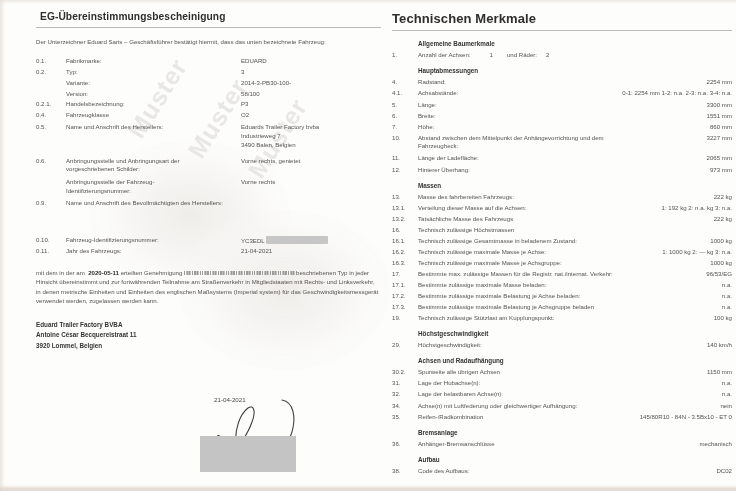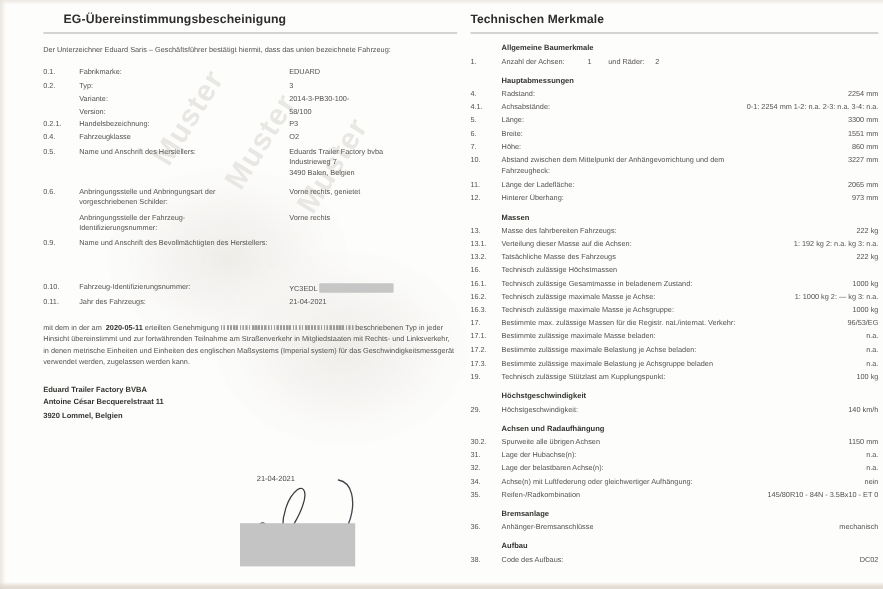--- a/index.html
+++ b/index.html
@@ -84,31 +84,31 @@
     line-height: 1.18;
     color: #53514e;
   }
   .col-left  { left: 36px;  width: 345px; }
   .col-right { left: 392px; width: 340px; }
 
   h1.doc-title {
     font-size: 10.2px;
     font-weight: bold;
     color: #2e2d2b;
-    margin: 11px 0 0 17px;
+    margin: 11px 0 0 4px;
     letter-spacing: .1px;
   }
   .rule {
     height: 1px;
     background: #bdbab5;
     margin: 4px 0 9px 0;
     width: 100%;
   }
   h2.sec-title {
-    font-size: 10px;
+    font-size: 13px;
     font-weight: bold;
     color: #2e2d2b;
     margin: 11px 0 0 0;
     letter-spacing: .1px;
   }
   .rule-right {
     height: 1px;
     background: #bdbab5;
     margin: 4px 0 9px 0;
     width: 100%;

